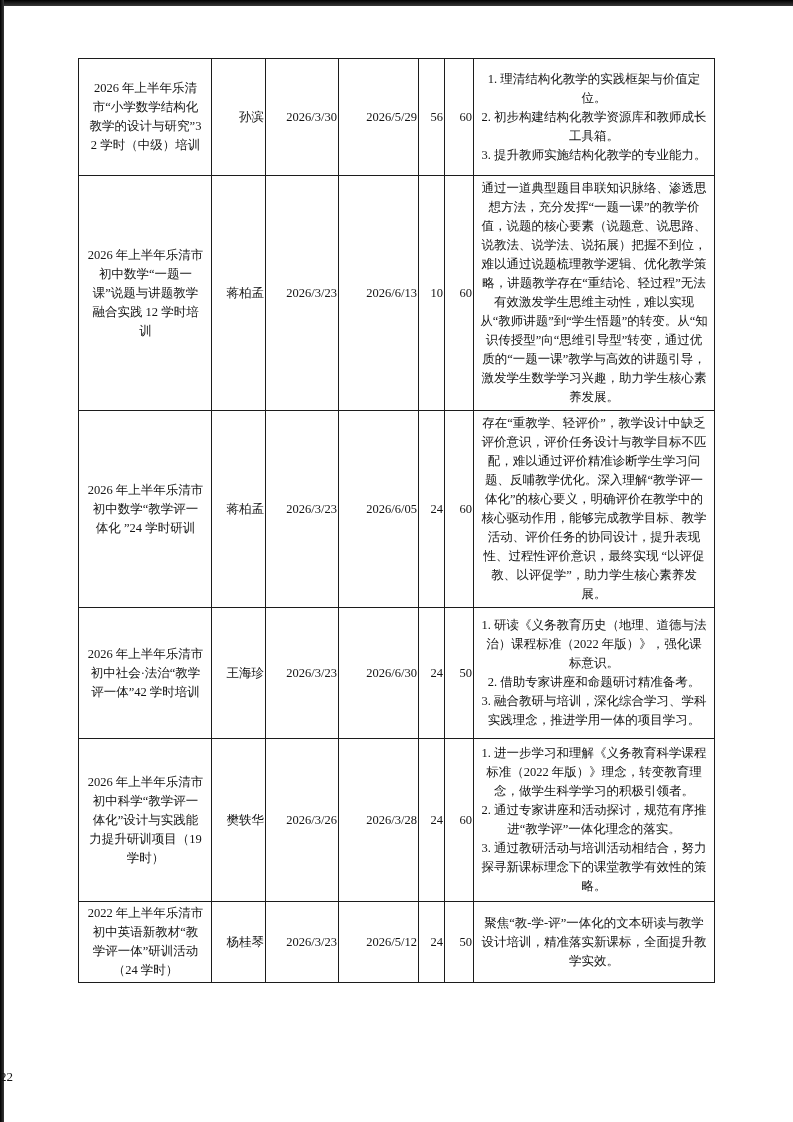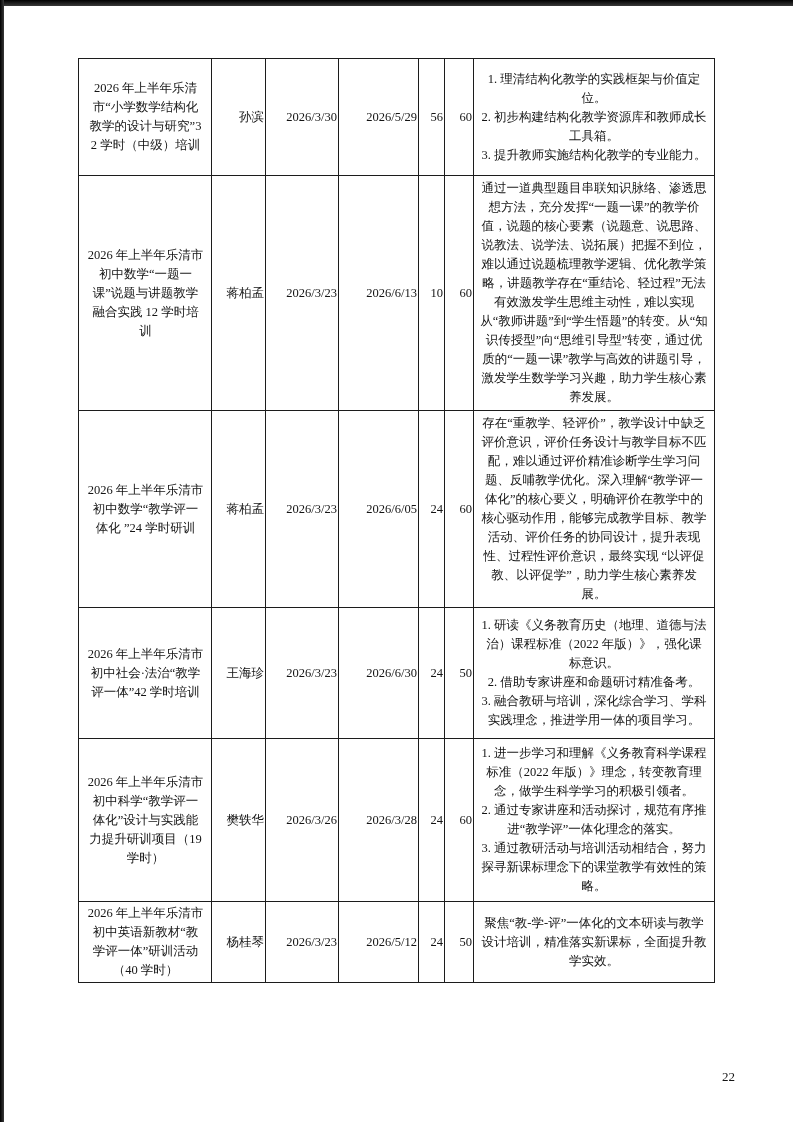--- a/index.html
+++ b/index.html
@@ -30,21 +30,21 @@
     line-height:1.52;
     vertical-align:middle;
     word-break:break-all;
     overflow:hidden;
   }
   td.c-title  { text-align:center;  padding:2px 7px 2px 8px;margin-top:36px; }
   td.c-center { text-align:right; padding:1px 1px; }
   td.c-goals  { text-align:center; padding:3px 6px; white-space:pre-line; }
   .page-number {
     position:absolute; left:0; top:1069px; width:735px;
-    text-align:right; font-size:13px; color:#141414;
+    text-align:left; font-size:13px; color:#141414;
   }
 </style>
 </head>
 <body>
 
 <div class="edge-top"></div>
 <div class="edge-left"></div>
 
 <table class="schedule">
   <colgroup>
@@ -102,21 +102,21 @@
       <td class="c-center">樊轶华</td>
       <td class="c-center">2026/3/26</td>
       <td class="c-center">2026/3/28</td>
       <td class="c-center">24</td>
       <td class="c-center">60</td>
       <td class="c-goals">1. 进一步学习和理解《义务教育科学课程标准（2022 年版）》理念，转变教育理念，做学生科学学习的积极引领者。
 2. 通过专家讲座和活动探讨，规范有序推进“教学评”一体化理念的落实。
 3. 通过教研活动与培训活动相结合，努力探寻新课标理念下的课堂教学有效性的策略。</td>
     </tr>
     <tr style="height:78px">
-      <td class="c-title">2026 年上半年乐清市初中英语新教材“教学评一体”研训活动（40 学时）</td>
+      <td class="c-title">2022 年上半年乐清市初中英语新教材“教学评一体”研训活动（24 学时）</td>
       <td class="c-center">杨桂琴</td>
       <td class="c-center">2026/3/23</td>
       <td class="c-center">2026/5/12</td>
       <td class="c-center">24</td>
       <td class="c-center">50</td>
       <td class="c-goals">聚焦“教-学-评”一体化的文本研读与教学设计培训，精准落实新课标，全面提升教学实效。</td>
     </tr>
   </tbody>
 </table>
 

